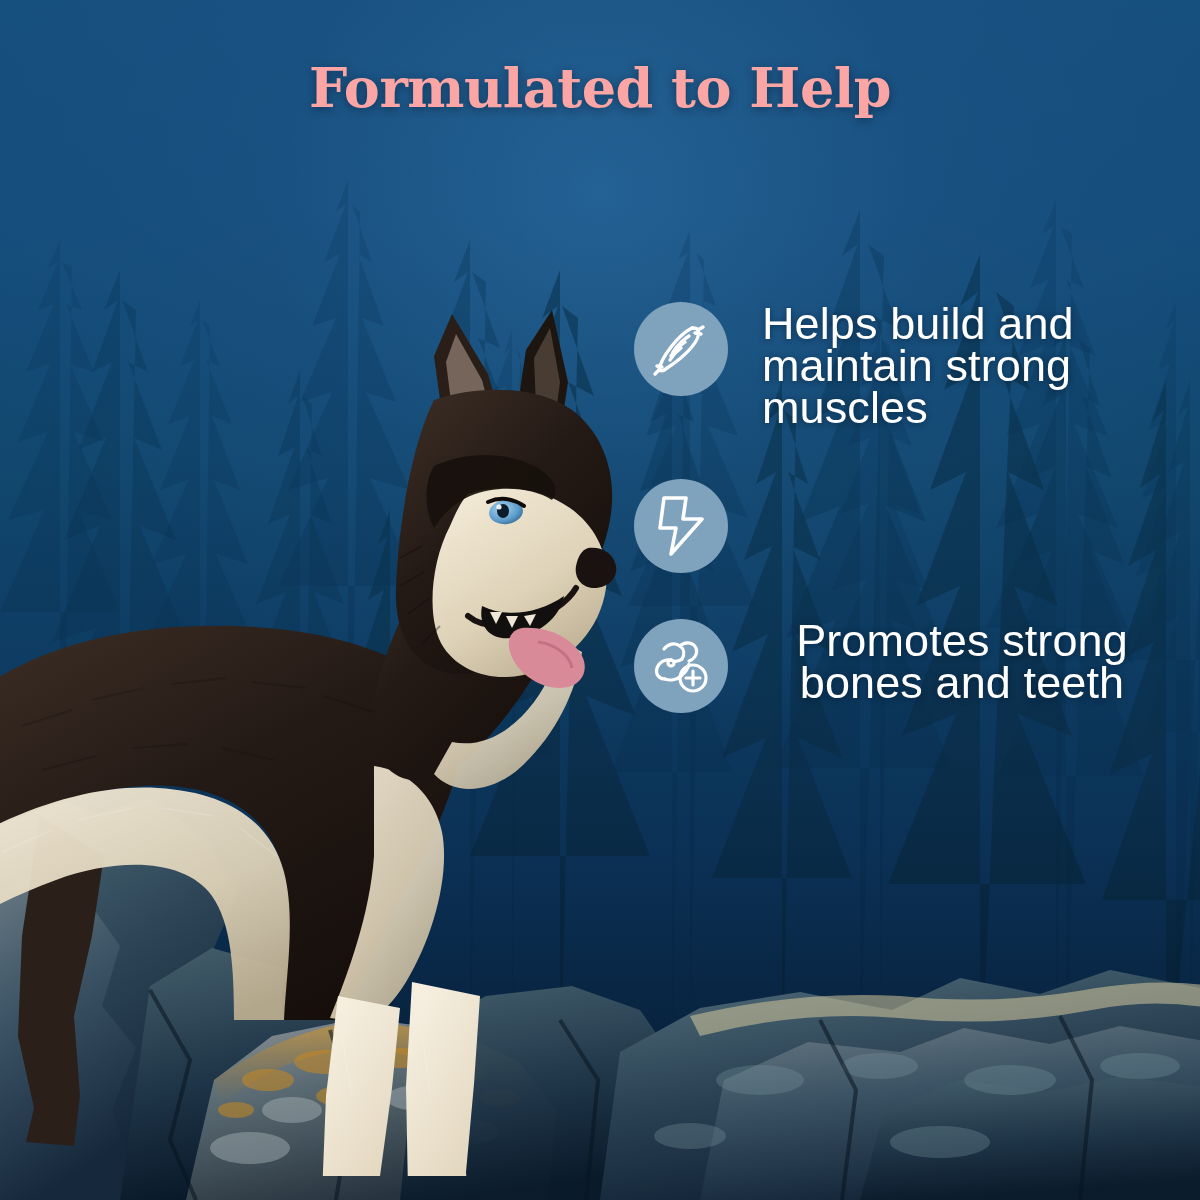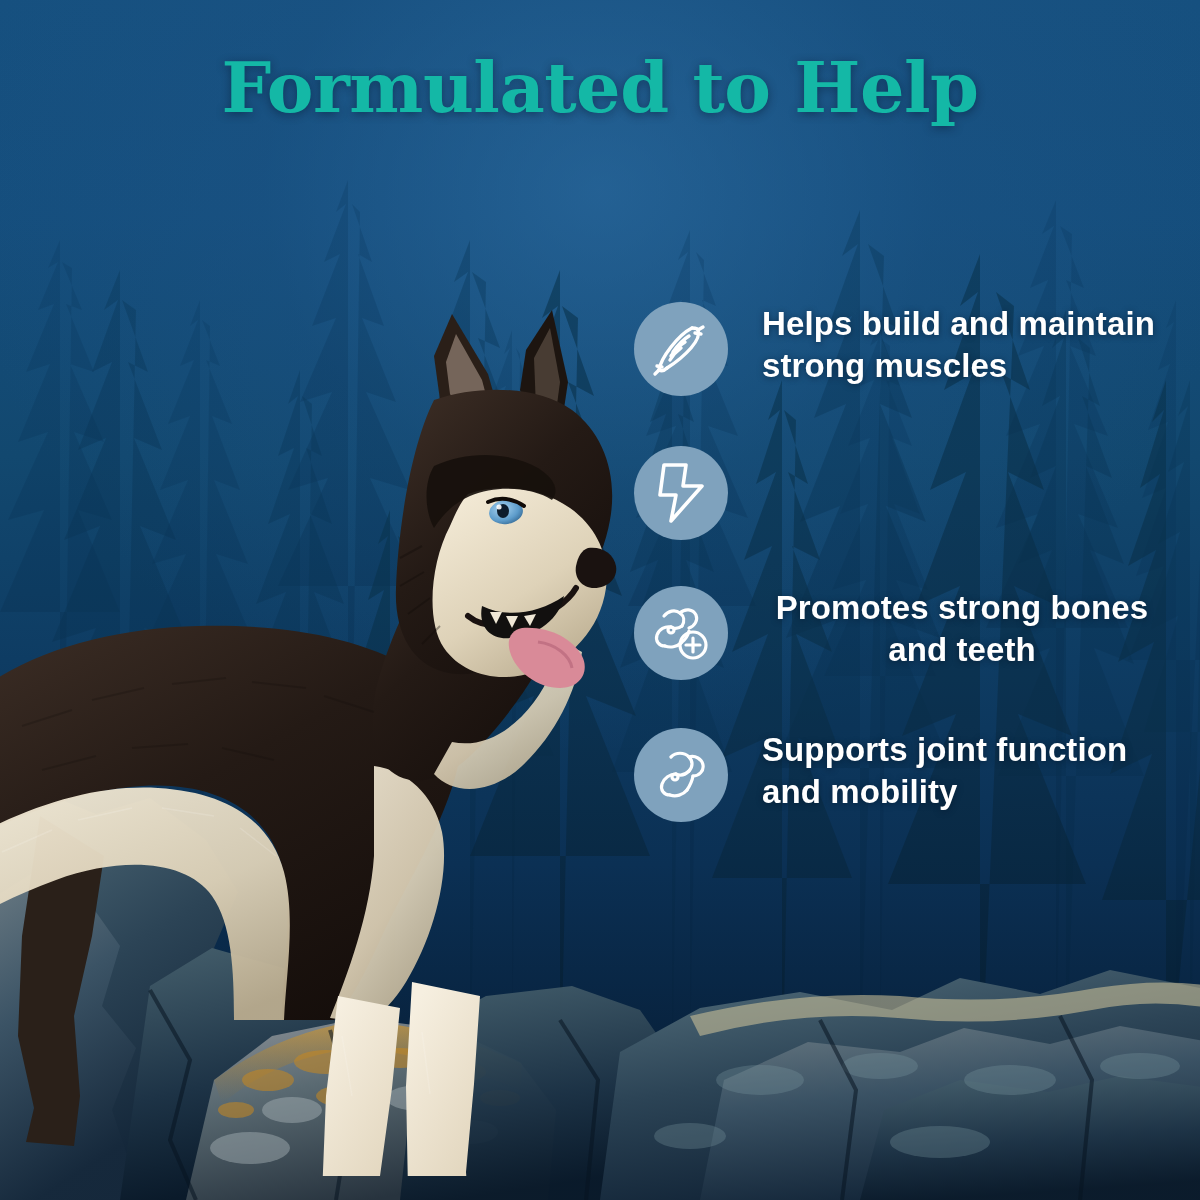--- a/index.html
+++ b/index.html
@@ -70,22 +70,22 @@
     left: 0; right: 0;
     top: 46px;
     text-align: center;
     z-index: 40;
     pointer-events: none;
   }
   .title-line {
     display: block;
     font-family: "DejaVu Serif", "Liberation Serif", serif;
     font-weight: bold;
-    color: #14b8a6;
-    font-size: 70px;
+    color: #fca5a5;
+    font-size: 54px;
     line-height: 84px;
     letter-spacing: -0.5px;
     text-shadow: 0 2px 10px rgba(2,18,36,.45);
   }
 
   
   .benefits {
     position: absolute;
     left: 634px;
     top: 300px;
@@ -109,23 +109,23 @@
     align-items: center;
     justify-content: center;
     margin-top: 2px;
   }
   .icon-circle svg { display: block; }
 
   .benefit-text {
     margin-left: 34px;
     color: #ffffff;
     font-family: "Liberation Sans", sans-serif;
-    font-size: 33px;
+    font-size: 45px;
     line-height: 42px;
-    font-weight: 700;
+    font-weight: 400;
     letter-spacing: .1px;
     padding-top: 3px;
     max-width: 400px;
     text-shadow: 0 1px 6px rgba(3,20,38,.55);
   }
 
   
   .row-1 { margin-bottom: 48px; }
   .row-2 { margin-bottom: 44px; }
   .row-3 { margin-bottom: 46px; text-align: center; }
@@ -487,30 +487,16 @@
           <path d="M31 40 C35 37 38 33 39 28"></path>
 
           <circle cx="43" cy="42" r="13"></circle>
           <path d="M43 35 L43 49"></path>
           <path d="M36 42 L50 42"></path>
         </svg>
       </div>
       <div class="benefit-text">Promotes strong bones and teeth</div>
     </div>
 
-    <div class="benefit-row">
-      <div class="icon-circle">
-        <svg width="60" height="58" viewBox="0 0 60 58" fill="none" stroke="#ffffff" stroke-width="3.2" stroke-linecap="round" stroke-linejoin="round">
-          <path d="M20 11 C25 6 33 6 38 11 C42 15 42 21 38 25"></path>
-          <path d="M38 11 C44 9 51 13 52 19 C53 25 48 30 42 30"></path>
-          <path d="M38 25 C34 29 29 30 25 28"></path>
-          <circle cx="24" cy="31" r="3"></circle>
-          <path d="M25 28 C19 28 13 32 11 38 C9 44 13 49 19 49"></path>
-          <path d="M19 49 C25 51 32 49 36 44"></path>
-          <path d="M42 30 C41 36 38 41 36 44"></path>
-        </svg>
-      </div>
-      <div class="benefit-text">Supports joint function and mobility</div>
-    </div>
 
   </div>
 
 </div>
 
 </body></html>

